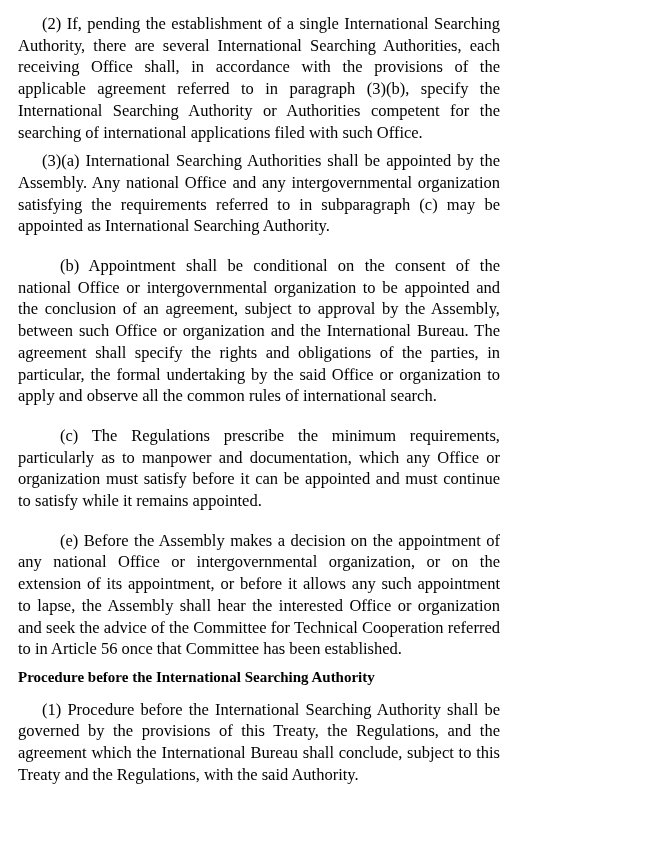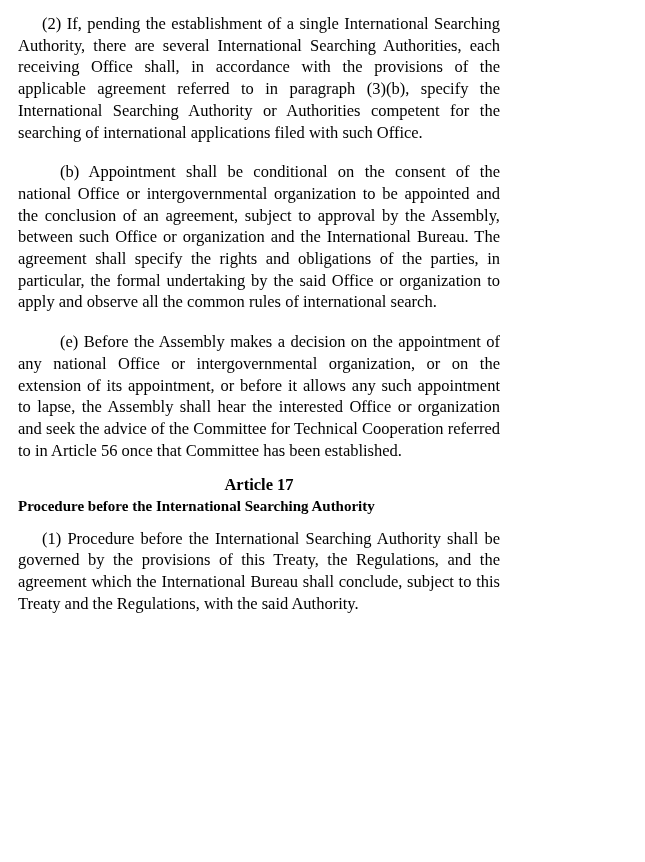--- a/index.html
+++ b/index.html
@@ -46,26 +46,27 @@
       text-indent: 0;
     }
   </style>
 </head>
 <body>
 
 <div class="page">
 
   <p class="para">(2) If, pending the establishment of a single International Searching Authority, there are several International Searching Authorities, each receiving Office shall, in accordance with the provisions of the applicable agreement referred to in paragraph (3)(b), specify the International Searching Authority or Authorities competent for the searching of international applications filed with such Office.</p>
 
+  <p class="para">(3)(a) International Searching Authorities shall be appointed by the Assembly.  Any national Office and any intergovernmental organization satisfying the requirements referred to in subparagraph (c) may be appointed as International Searching Authority.</p>
 
   <p class="para deep">(b) Appointment shall be conditional on the consent of the national Office or intergovernmental organization to be appointed and the conclusion of an agreement, subject to approval by the Assembly, between such Office or organization and the International Bureau.  The agreement shall specify the rights and obligations of the parties, in particular, the formal undertaking by the said Office or organization to apply and observe all the common rules of international search.</p>
 
+  <p class="para deep">(c) The Regulations prescribe the minimum requirements, particularly as to manpower and documentation, which any Office or organization must satisfy before it can be appointed and must continue to satisfy while it remains appointed.</p>
 
 
   <p class="para deep">(e) Before the Assembly makes a decision on the appointment of any national Office or intergovernmental organization, or on the extension of its appointment, or before it allows any such appointment to lapse, the Assembly shall hear the interested Office or organization and seek the advice of the Committee for Technical Cooperation referred to in Article 56 once that Committee has been established.</p>
 
-  <div class="article-heading">Article 17</div>
 
   <div class="article-subheading">Procedure before the International Searching Authority</div>
 
   <p class="para">(1) Procedure before the International Searching Authority shall be governed by the provisions of this Treaty, the Regulations, and the agreement which the International Bureau shall conclude, subject to this Treaty and the Regulations, with the said Authority.</p>
 
 </div>
 
 </body></html>

